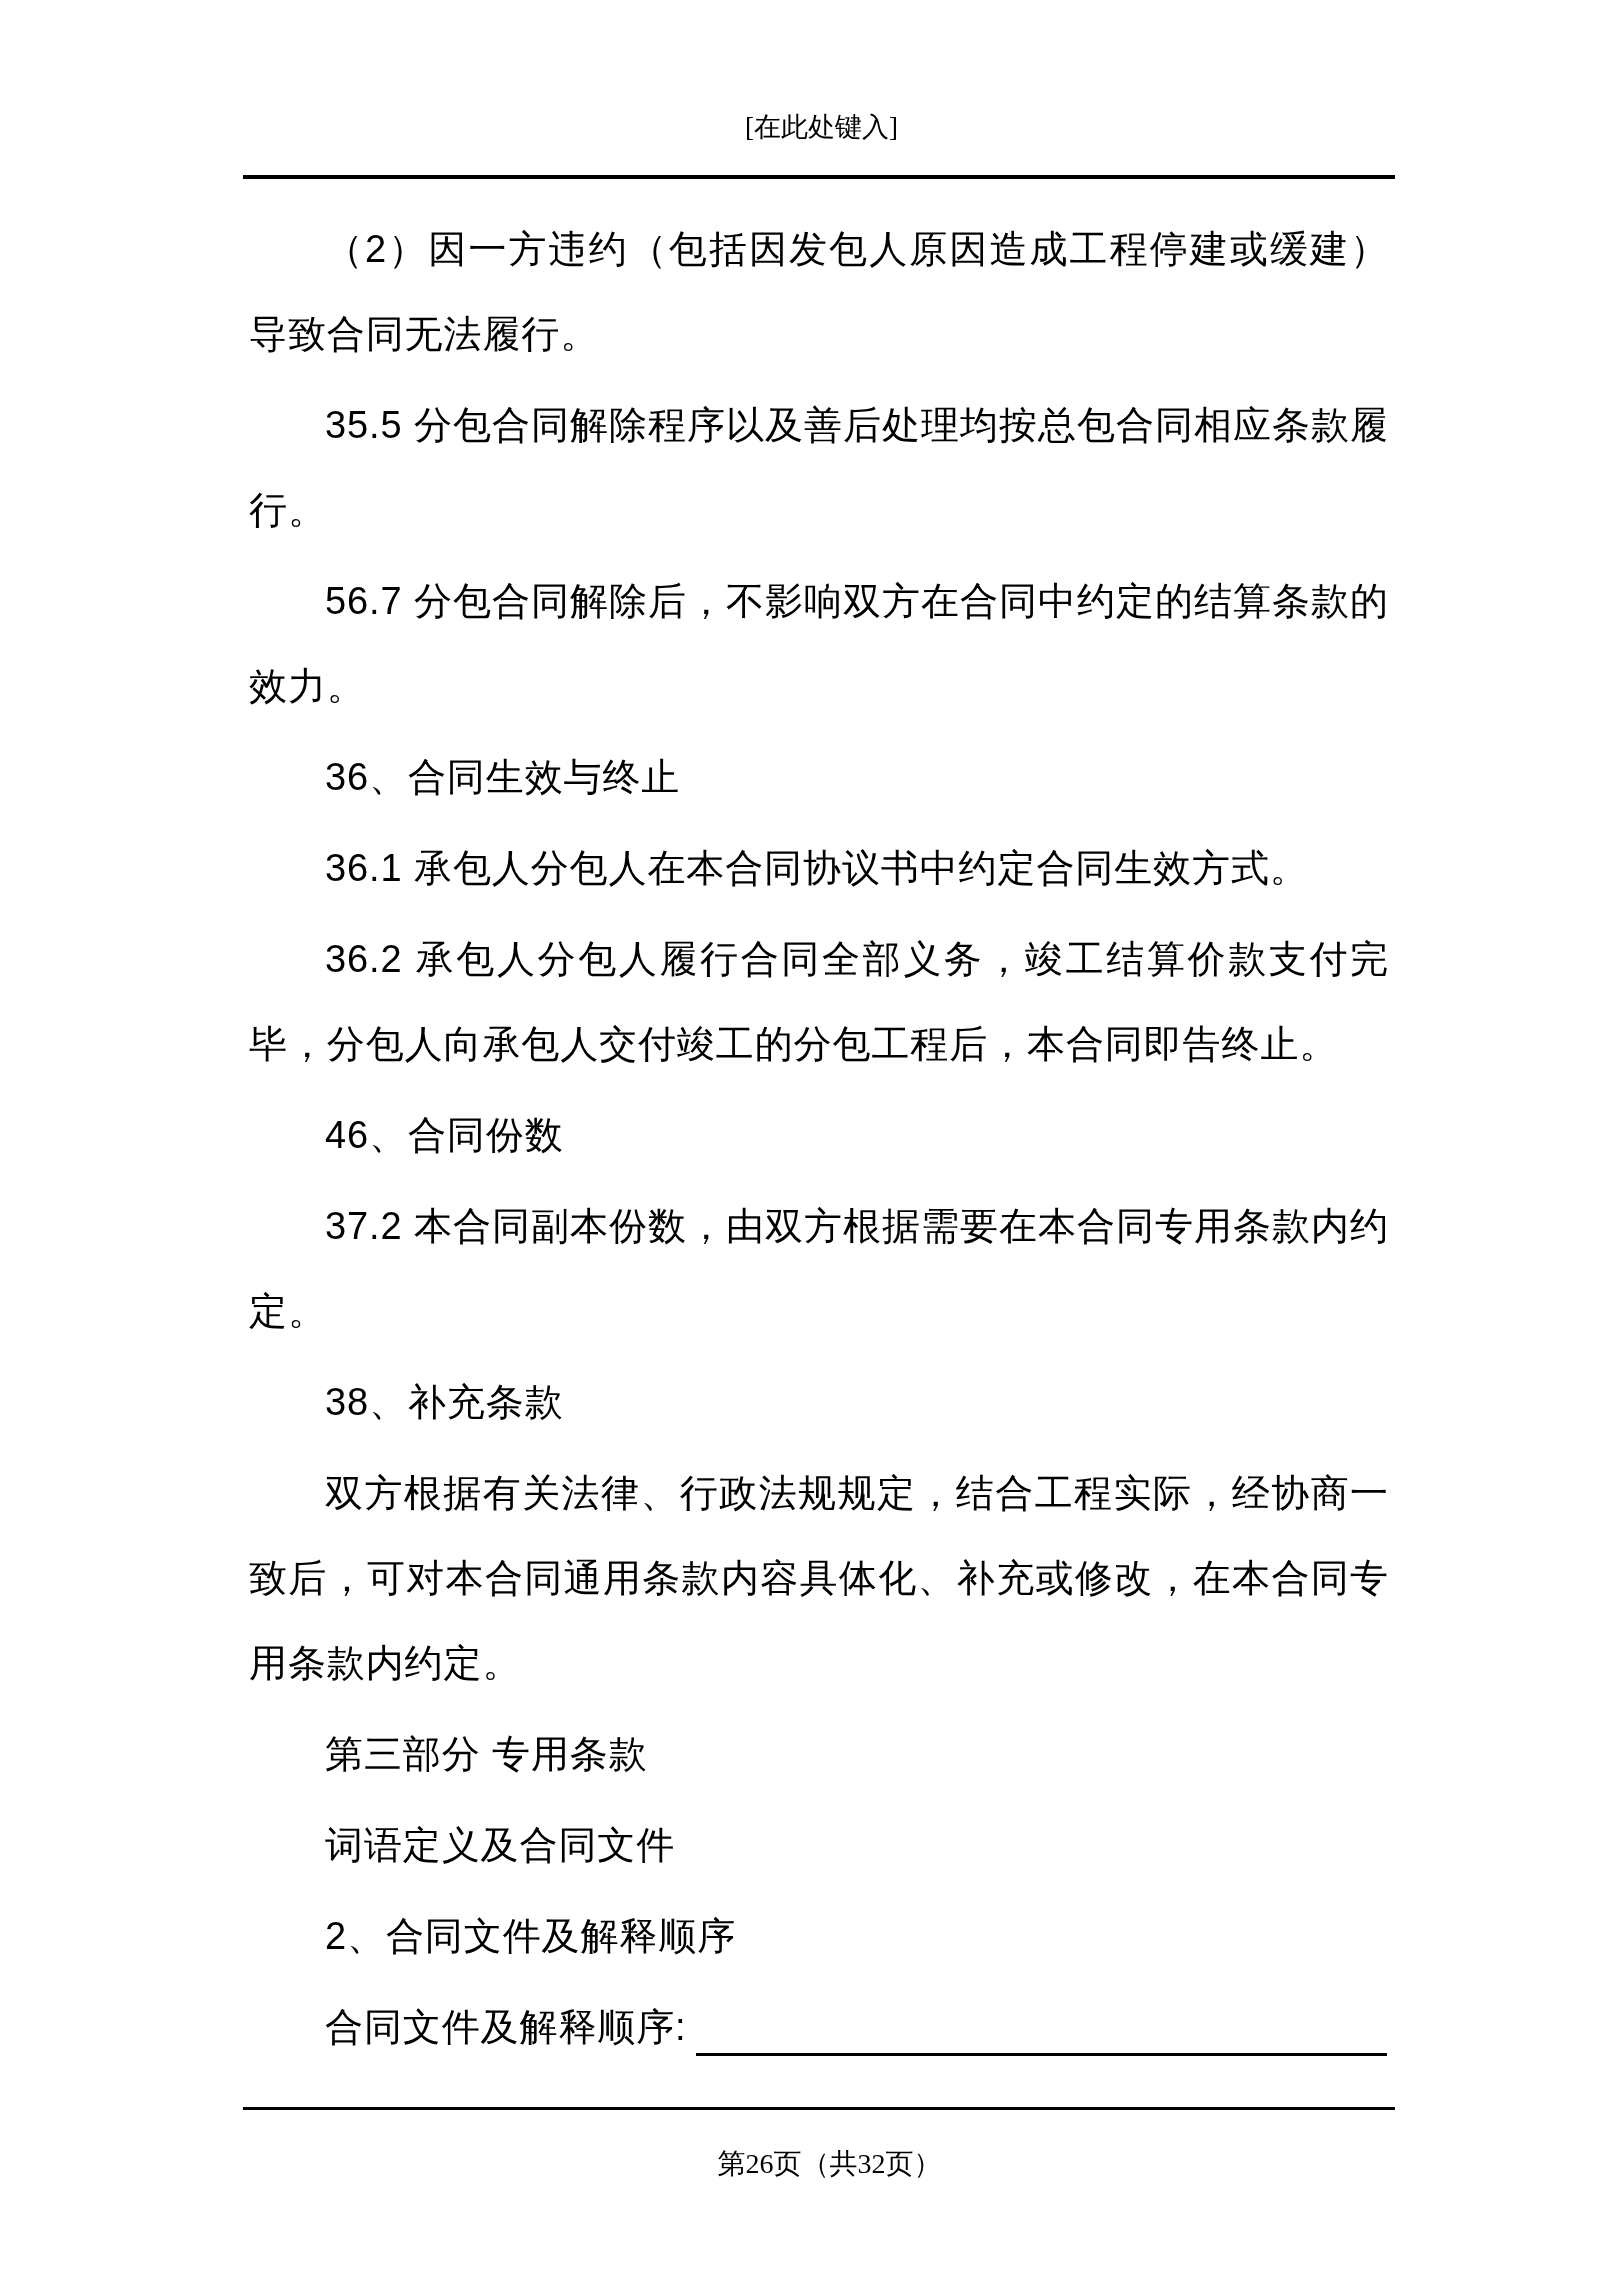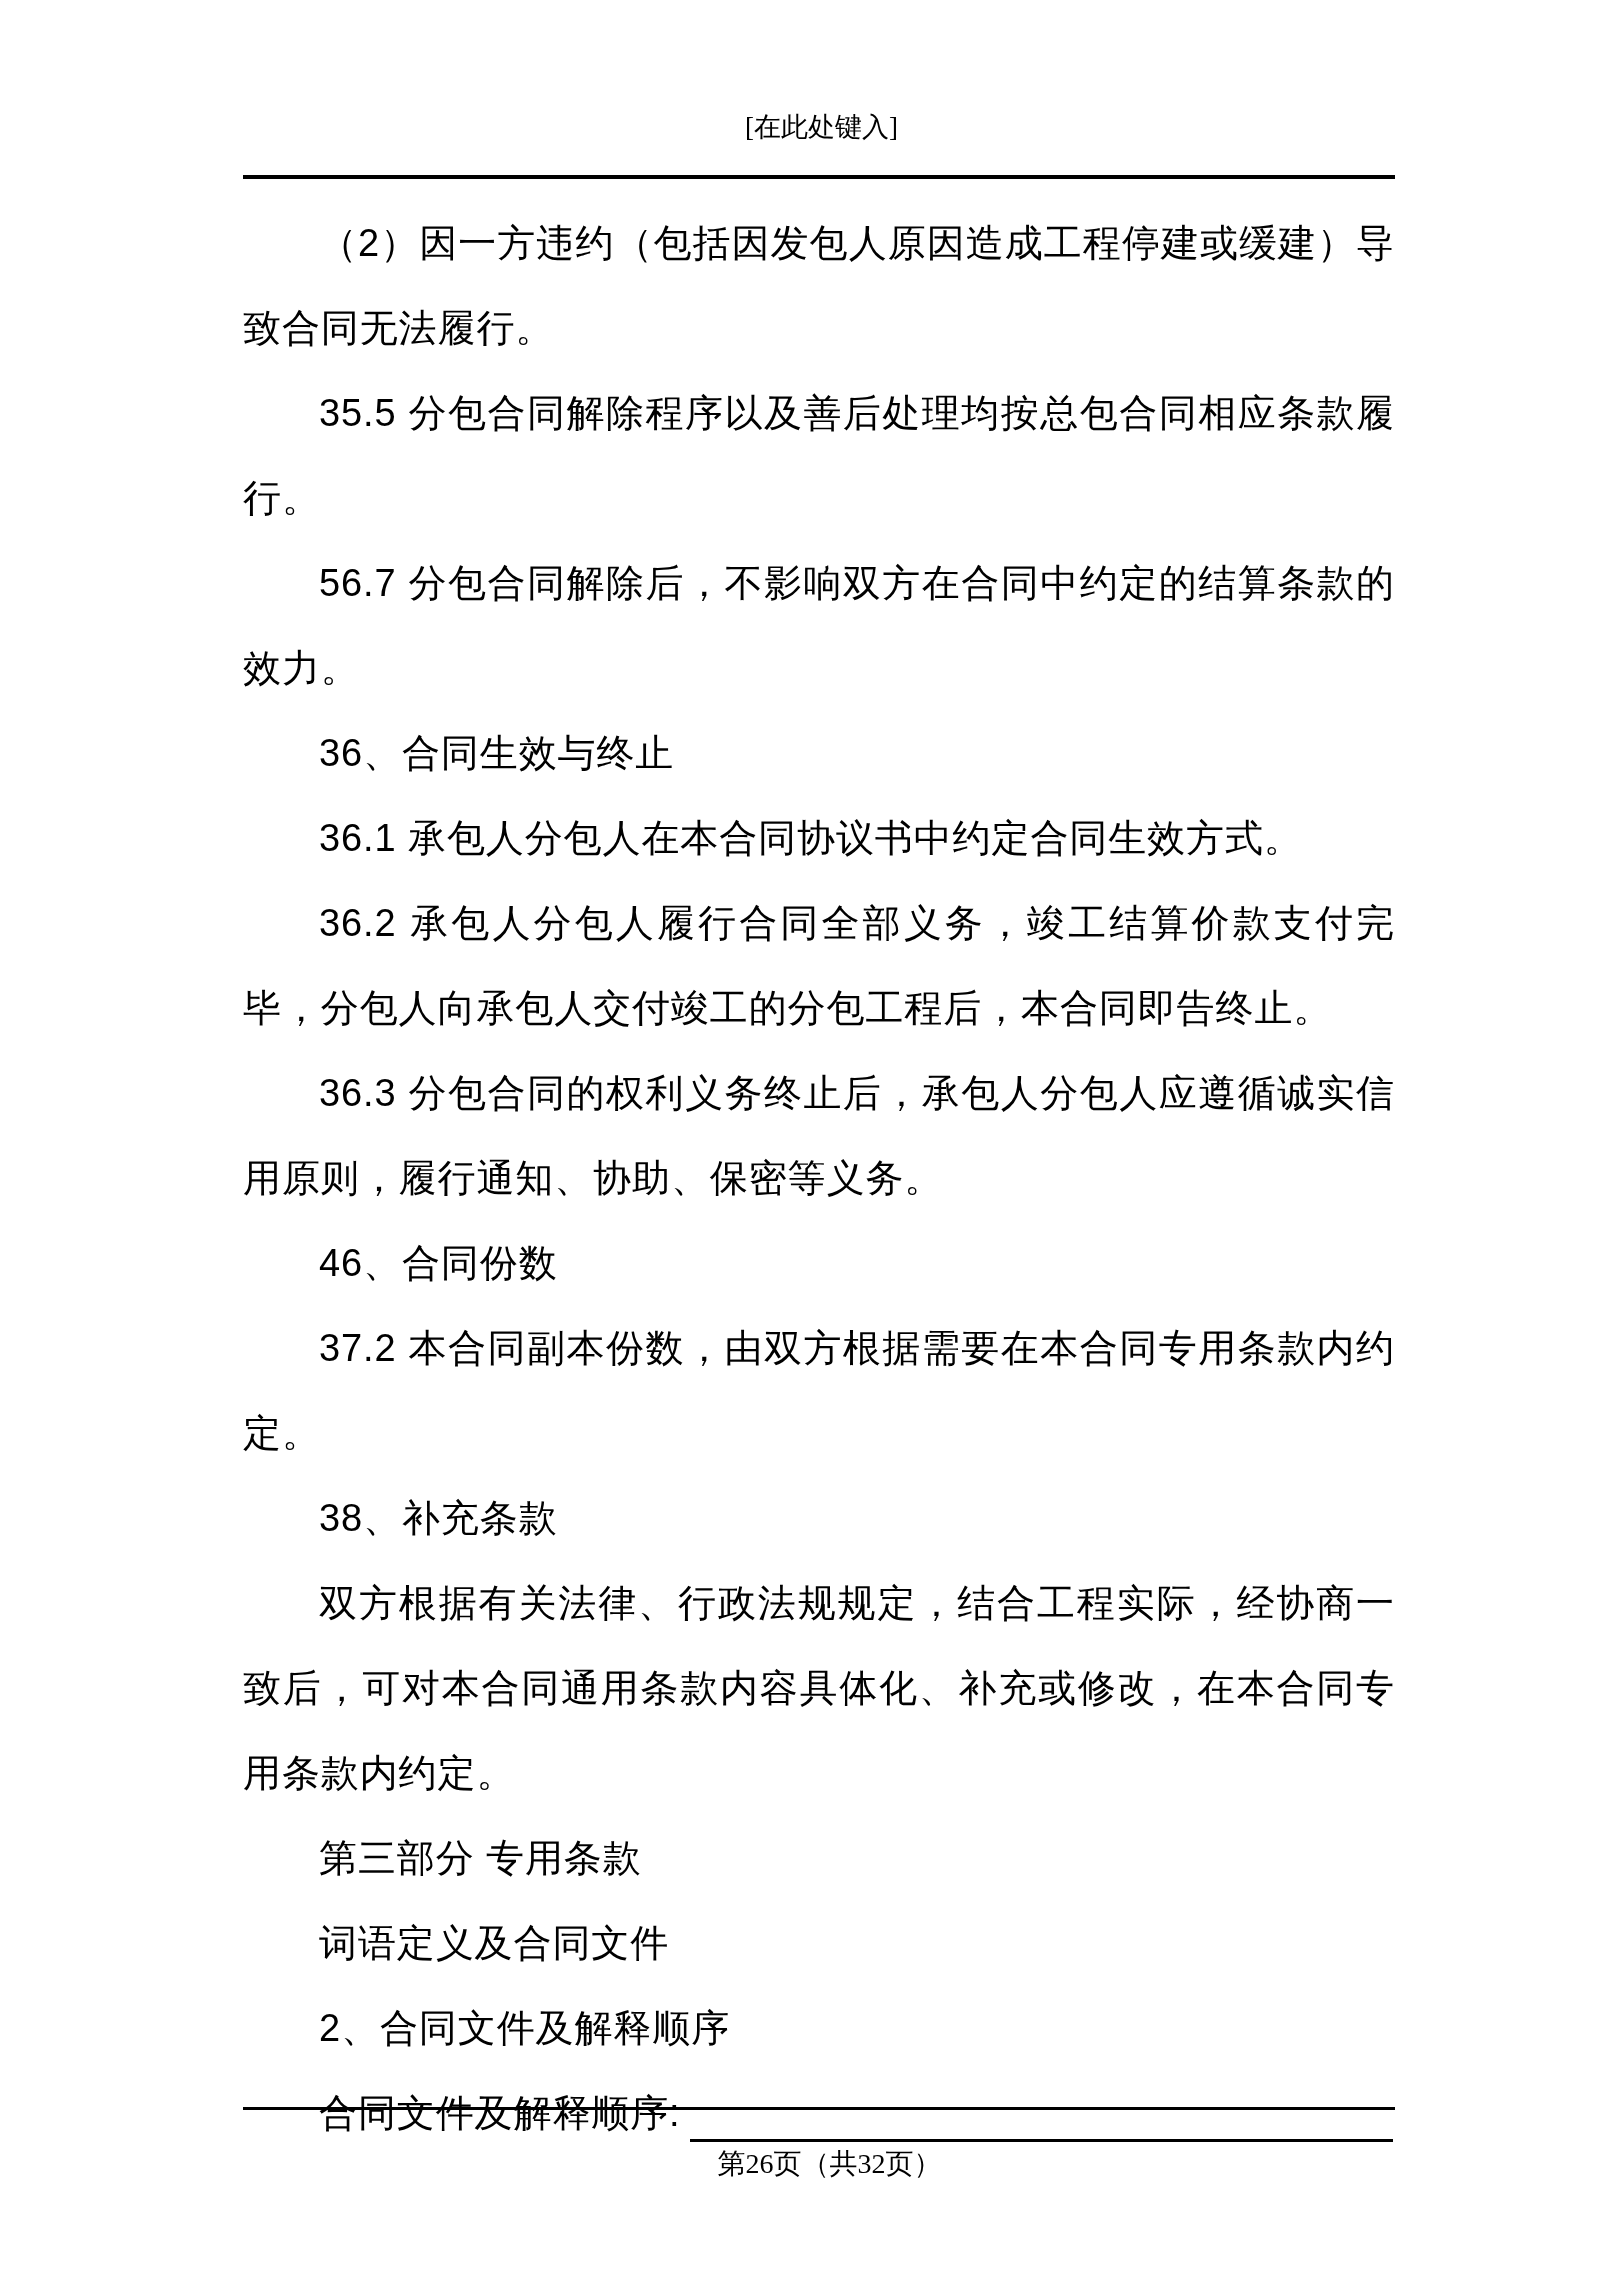--- a/index.html
+++ b/index.html
@@ -33,21 +33,21 @@
     background: #000;
   }
   .body-area {
     position: absolute;
     top: 201px;
     left: 243px;
     width: 1152px;
     overflow: hidden;
   }
   .body-area p {
-    margin: 0;
+    margin: 6px;
     font-size: 38px;
     line-height: 85px;
     text-indent: 76px;
     text-align: justify;
     letter-spacing: 0.9px;
   }
   .body-area p.bold { font-weight: normal; }
   .fill-line {
     display: flex;
     align-items: stretch;
@@ -89,21 +89,20 @@
   <div class="header-text">[在此处键入]</div>
   <div class="header-rule"></div>
 
   <div class="body-area">
     <p>（2）因一方违约（包括因发包人原因造成工程停建或缓建）导致合同无法履行。</p>
     <p>35.5 分包合同解除程序以及善后处理均按总包合同相应条款履行。</p>
     <p>56.7 分包合同解除后，不影响双方在合同中约定的结算条款的效力。</p>
     <p>36、合同生效与终止</p>
     <p>36.1 承包人分包人在本合同协议书中约定合同生效方式。</p>
     <p>36.2 承包人分包人履行合同全部义务，竣工结算价款支付完毕，分包人向承包人交付竣工的分包工程后，本合同即告终止。</p>
-    <p>36.3 分包合同的权利义务终止后，承包人分包人应遵循诚实信用原则，履行通知、协助、保密等义务。</p>
     <p>46、合同份数</p>
     <p>37.2 本合同副本份数，由双方根据需要在本合同专用条款内约定。</p>
     <p>38、补充条款</p>
     <p>双方根据有关法律、行政法规规定，结合工程实际，经协商一致后，可对本合同通用条款内容具体化、补充或修改，在本合同专用条款内约定。</p>
     <p class="bold">第三部分  专用条款</p>
     <p class="bold">词语定义及合同文件</p>
     <p>2、合同文件及解释顺序</p>
 
     <p class="fill-line">
       <span class="fill-label">合同文件及解释顺序: </span>

